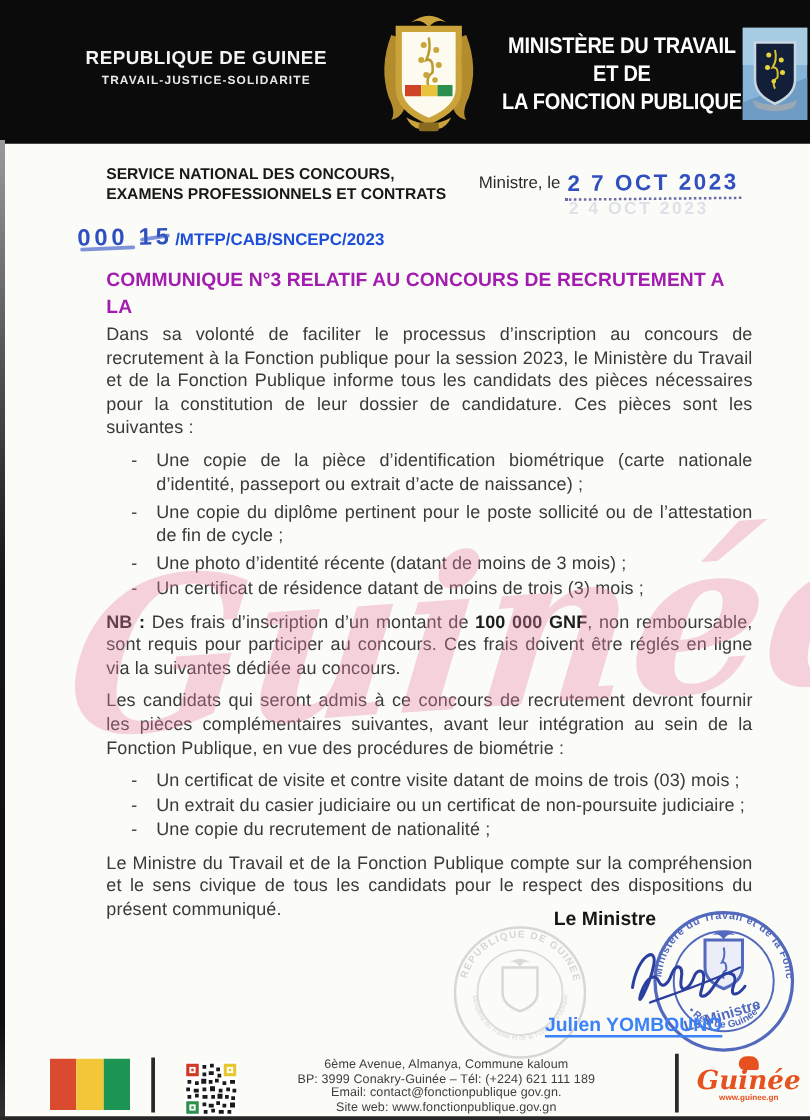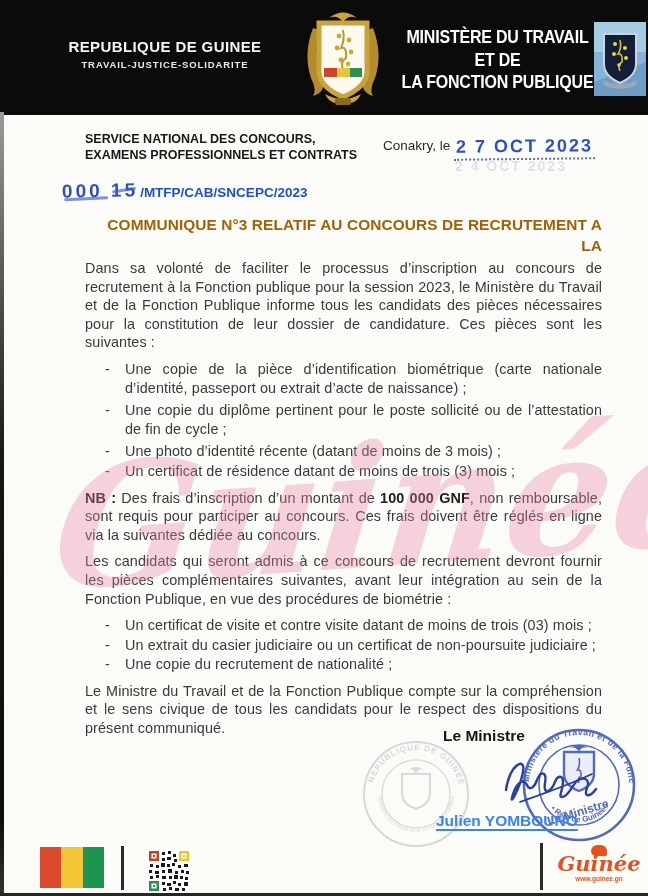--- a/index.html
+++ b/index.html
@@ -25,22 +25,22 @@
     border-bottom:2px dotted #6a6aa8;padding:0 2px 1px 2px;transform:rotate(-.6deg);vertical-align:-2px;
   }
   .ghostdate{position:absolute;left:455px;top:158px;font-size:14px;font-weight:bold;color:#7a88b0;opacity:.22;letter-spacing:2px;}
   .refline{position:absolute;left:62px;top:180px;white-space:nowrap;}
   .refstamp{position:relative;display:inline-block;color:#2e4fbe;font-weight:bold;font-size:19px;letter-spacing:3px;transform:rotate(-1deg);}
   .refstamp .scrib1,.refstamp .scrib2{position:absolute;background:#3a5ac8;opacity:.65;border-radius:2px;}
   .refstamp .scrib1{left:2px;right:30px;bottom:2px;height:3px;transform:rotate(-1.5deg);}
   .refstamp .scrib2{right:2px;top:9px;width:24px;height:3px;transform:rotate(-8deg);}
   .refsuffix{font-size:13.5px;font-weight:bold;color:#1d4ed8;margin-left:2px;}
   
-  .doctitle{position:absolute;left:85px;top:214px;width:517px;text-align:right;
-    font-size:15.4px;font-weight:bold;line-height:21px;color:#a16207;letter-spacing:.1px;}
+  .doctitle{position:absolute;left:85px;top:214px;width:517px;text-align:left;
+    font-size:15.4px;font-weight:bold;line-height:21px;color:#a21caf;letter-spacing:.1px;}
   
   .bodytxt{position:absolute;left:85px;top:259px;width:517px;
     font-size:14.4px;line-height:18.6px;text-align:justify;color:#3a3a3a;letter-spacing:.1px;}
   .bodytxt p{margin:0 0 8px 0;}
   .blist{margin:0 0 8px 0;}
   .bitem{display:flex;margin:0 0 4px 0;}
   .bitem .dash{width:20px;padding-left:20px;flex:none;}
   .bitem .btxt{flex:1;text-align:justify;}
   .bitem.tight{margin-bottom:1px;}
   b,.bold{color:#1d1d1d;}
@@ -131,21 +131,21 @@
       </svg>
     </div>
   </div>
 
   <div class="service">
     <div>SERVICE NATIONAL DES CONCOURS,</div>
     <div>EXAMENS PROFESSIONNELS ET CONTRATS</div>
   </div>
 
   <div class="dateline">
-    <span>Conakry, le</span>
+    <span>Ministre, le</span>
     <span class="datestamp">2 7 OCT 2023</span>
   </div>
   <div class="ghostdate">2 4 OCT 2023</div>
 
   <div class="refline">
     <span class="refstamp">
       <span>000 15</span>
       <span class="scrib1"></span>
       <span class="scrib2"></span>
     </span><span class="refsuffix">/MTFP/CAB/SNCEPC/2023</span>
@@ -305,20 +305,26 @@
         <rect x="31" y="34" width="3" height="3"></rect>
           <rect x="37" y="33" width="4" height="4"></rect>
           <rect x="16" y="39" width="3" height="3"></rect>
         <rect x="22" y="38" width="3" height="3"></rect>
           <rect x="28" y="39" width="4" height="3"></rect>
           <rect x="35" y="39" width="3" height="3"></rect>
       </g>
     </svg>
   </div>
 
+  <div class="addr">
+    <div>6ème Avenue, Almanya, Commune kaloum</div>
+    <div>BP: 3999 Conakry-Guinée – Tél: (+224) 621 111 189</div>
+    <div>Email: contact@fonctionpublique gov.gn.</div>
+    <div>Site web: www.fonctionpublique.gov.gn</div>
+  </div>
 
   <div class="fdiv2"></div>
 
   <div class="glogo">
     <div class="blob"></div>
     <div class="gtxt">Guinée</div>
     <div class="gsub">www.guinee.gn</div>
   </div>
 
   <div class="edgeL"></div>

